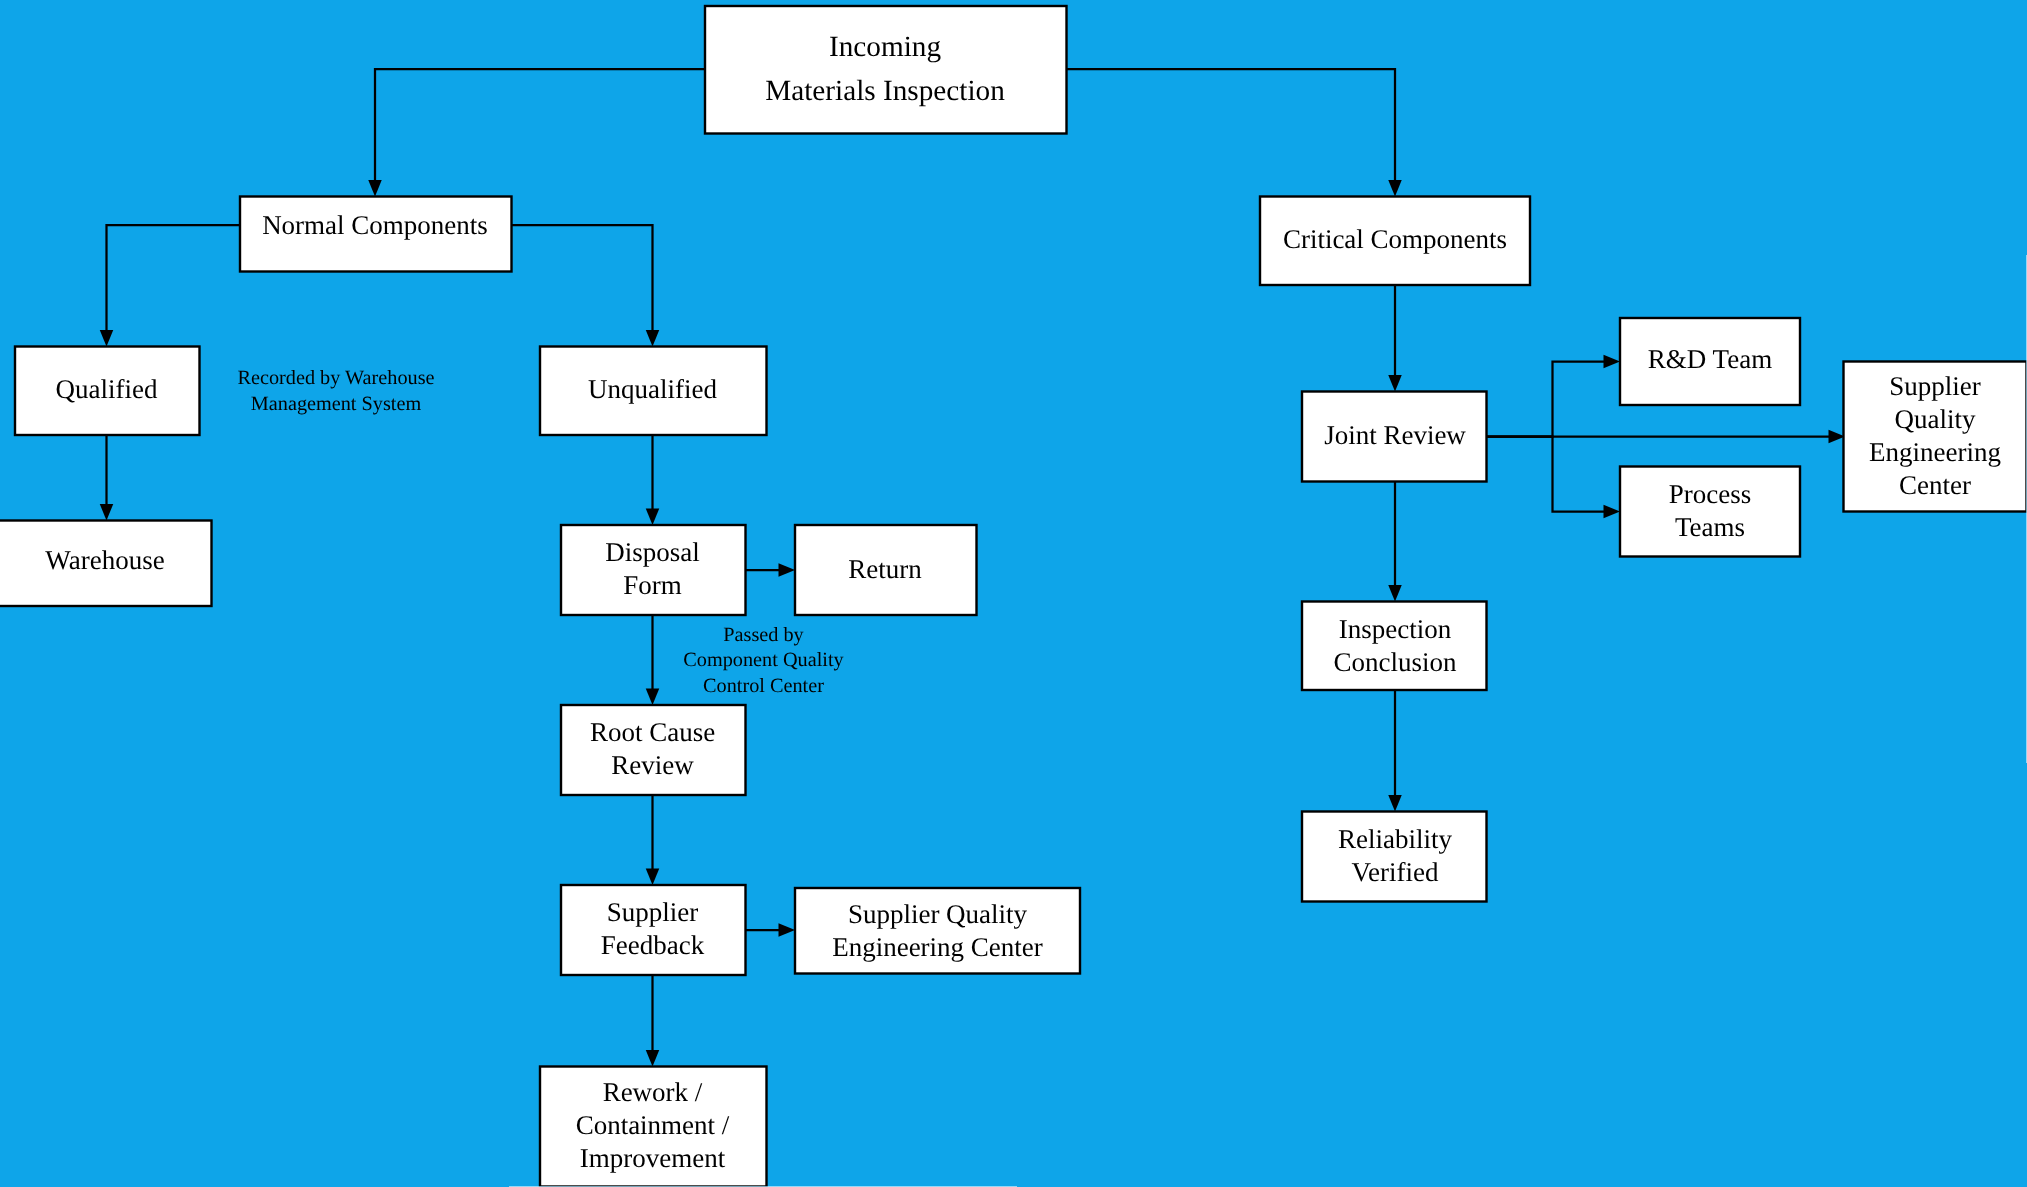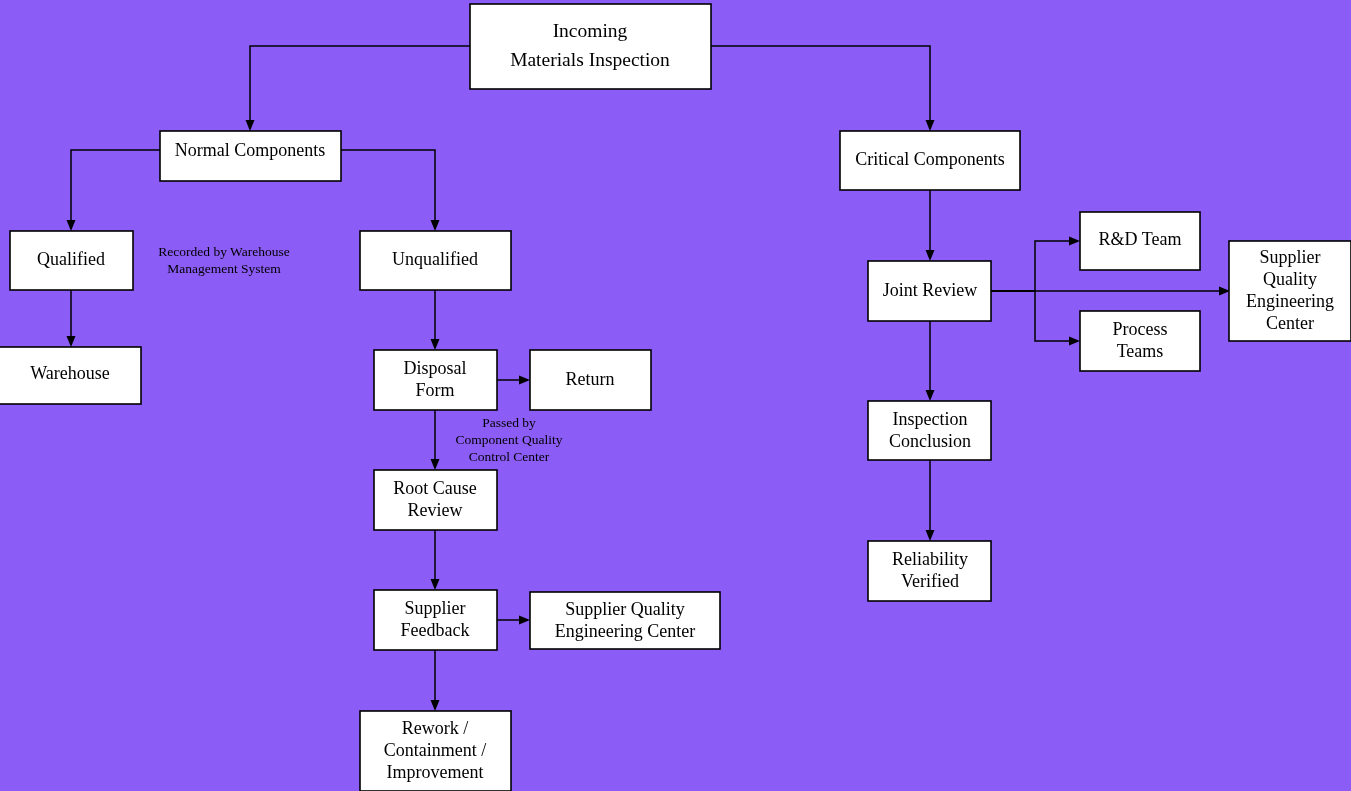--- a/index.html
+++ b/index.html
@@ -10,21 +10,21 @@
   body {
     width: 1351px;
     height: 791px;
     overflow: hidden;
     font-family: "Liberation Serif", "DejaVu Serif", serif;
   }
   #flow-root {
     position: relative;
     width: 1351px;
     height: 791px;
-    background: #8b5cf6;
+    background: #0ea5e9;
   }
   svg#flow-svg {
     position: absolute;
     top: 0;
     left: 0;
     width: 1351px;
     height: 791px;
     display: block;
   }
   .node-rect {

